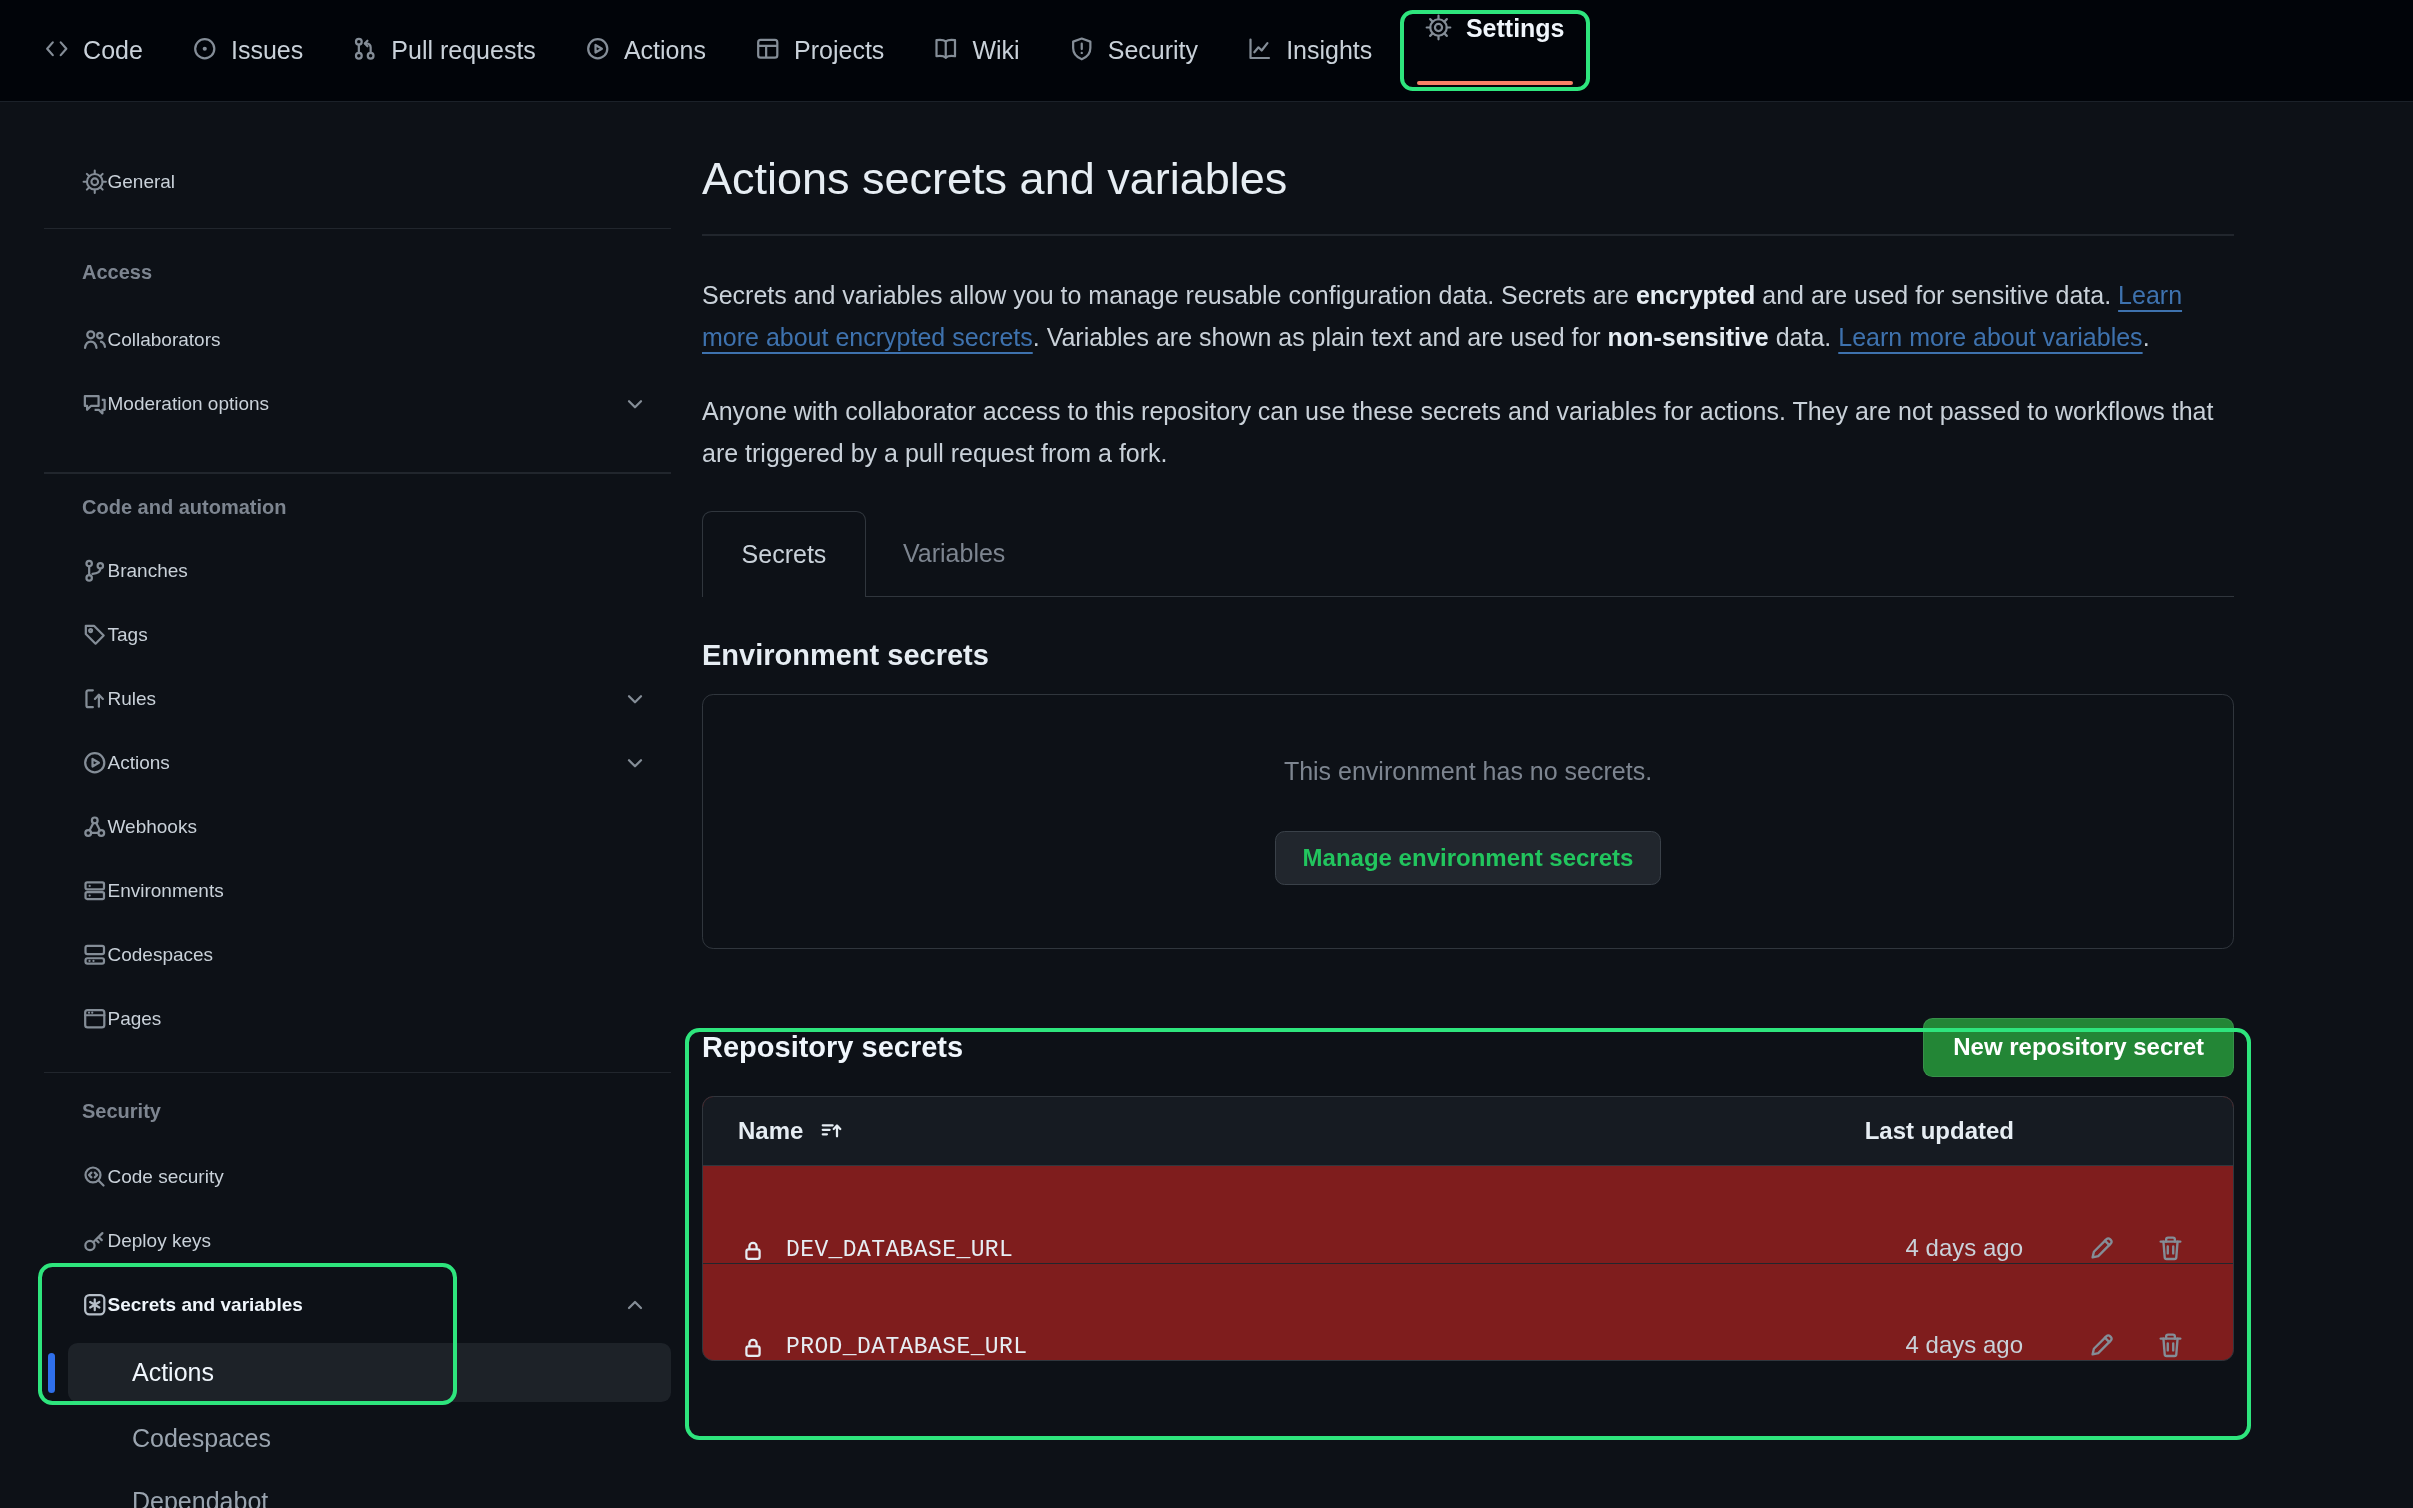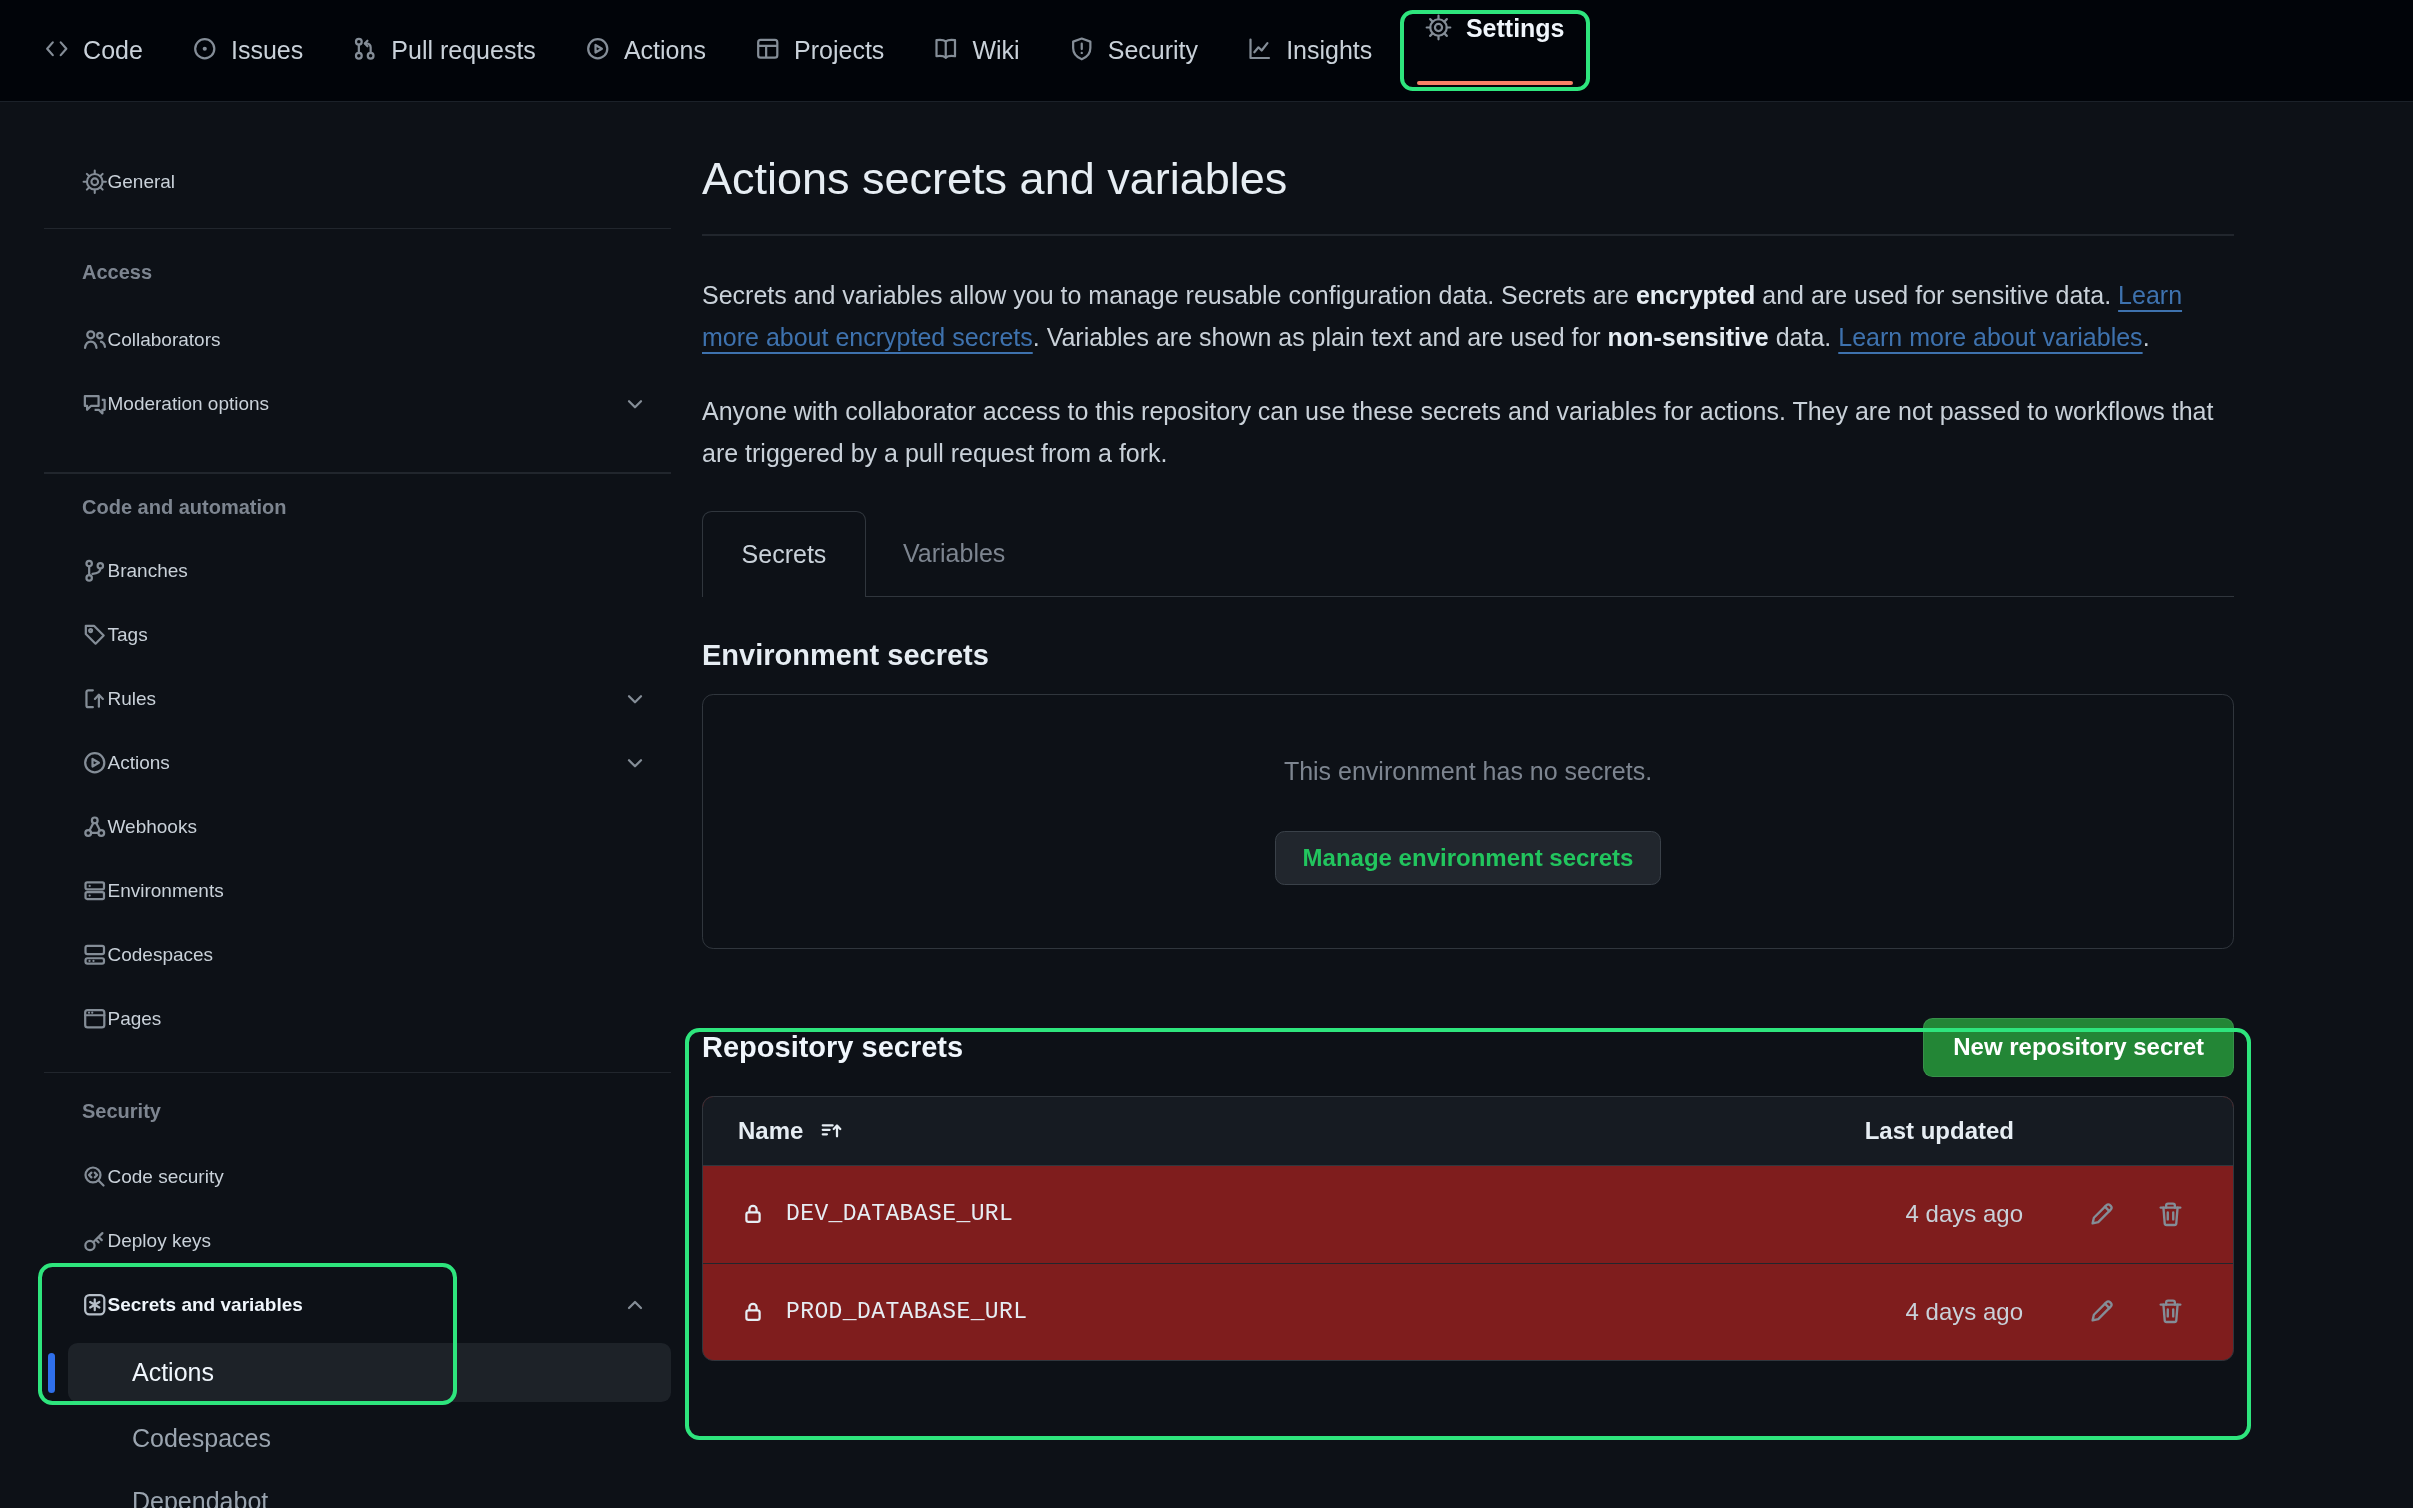--- a/index.html
+++ b/index.html
@@ -109,21 +109,21 @@
 
   .secrets-table { margin-top:19px; border:1.6px solid #30363d; border-radius:11.2px; overflow:hidden; background:#7f1d1d; }
   .t-head {
     height:69px; background:#161b22; border-bottom:1.6px solid #30363d;
     display:flex; align-items:center; padding:0 48px 0 35px;
     font-size:24px; font-weight:700; color:#e6edf3;
   }
   .t-head .name-col { display:flex; align-items:center; gap:16px; cursor:pointer; }
   .t-head .name-col .sort { color:#e6edf3; }
   .t-head .updated-col { margin-left:auto; margin-right:171px; }
-  .t-row { height:97px; display:flex; align-items:center; padding:0 48px 0 38px; font-size:24px; }
+  .t-row { height:97px; display:flex; align-items:flex-end; padding:0 48px 0 38px; font-size:24px; }
   .t-row + .t-row { border-top:1.6px solid #21262d; }
   .t-row .lock { color:#e6edf3; flex:none; }
   .t-row .secret-name {
     margin-left:21px; font-family:"Liberation Mono","DejaVu Sans Mono",monospace;
     font-size:23px; color:#e6edf3; letter-spacing:0.4px;
   }
   .t-row .right { margin-left:auto; display:flex; align-items:center; }
   .t-row .time { color:#c9d1d9; }
   .t-row .act { color:#848d97; cursor:pointer; }
   .t-row .act.edit { margin-left:64px; }

